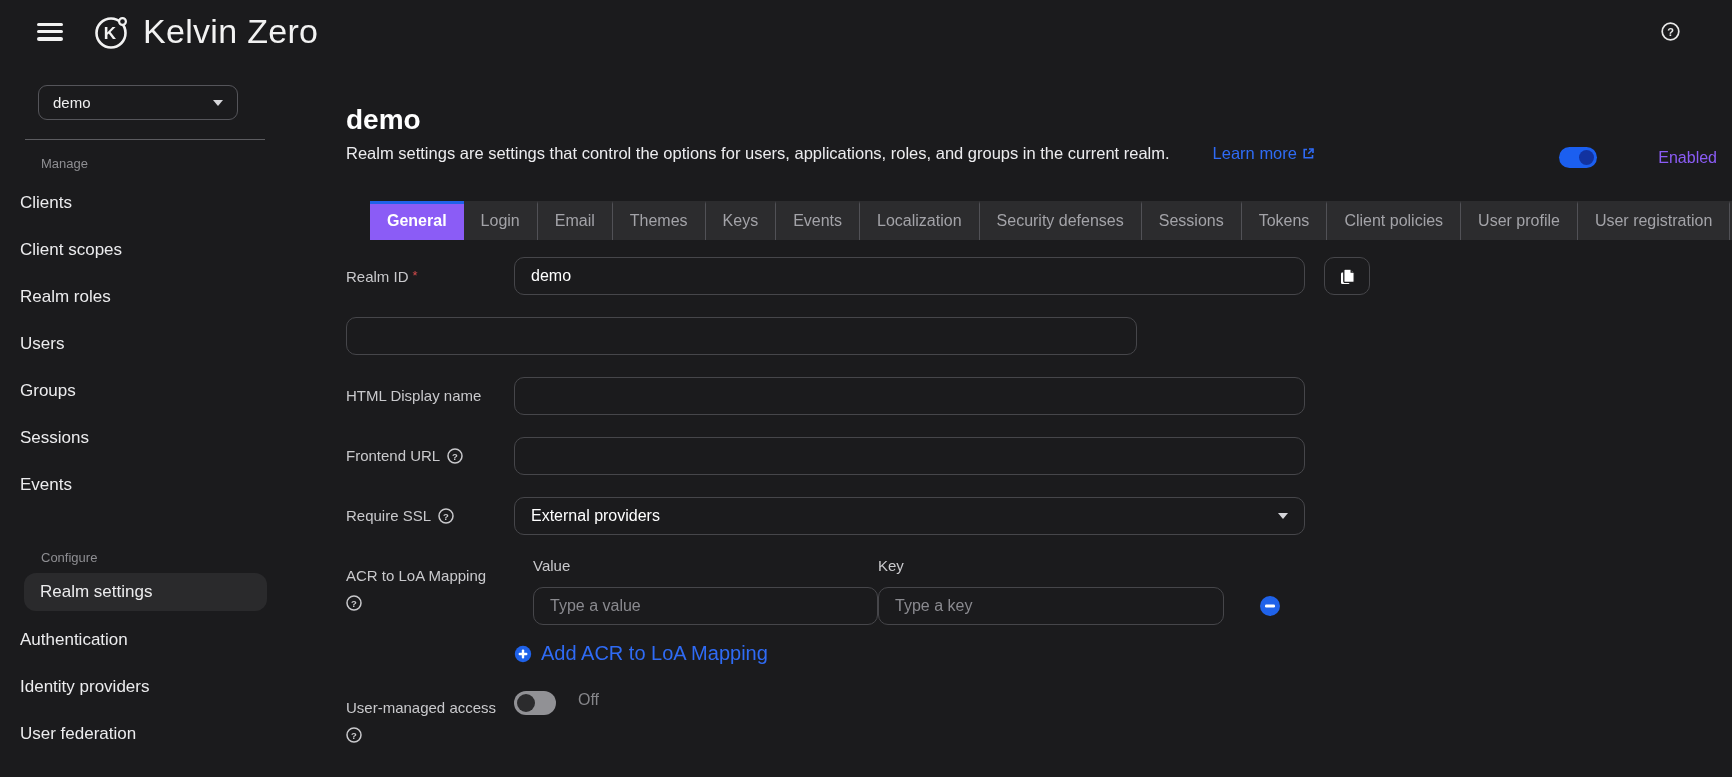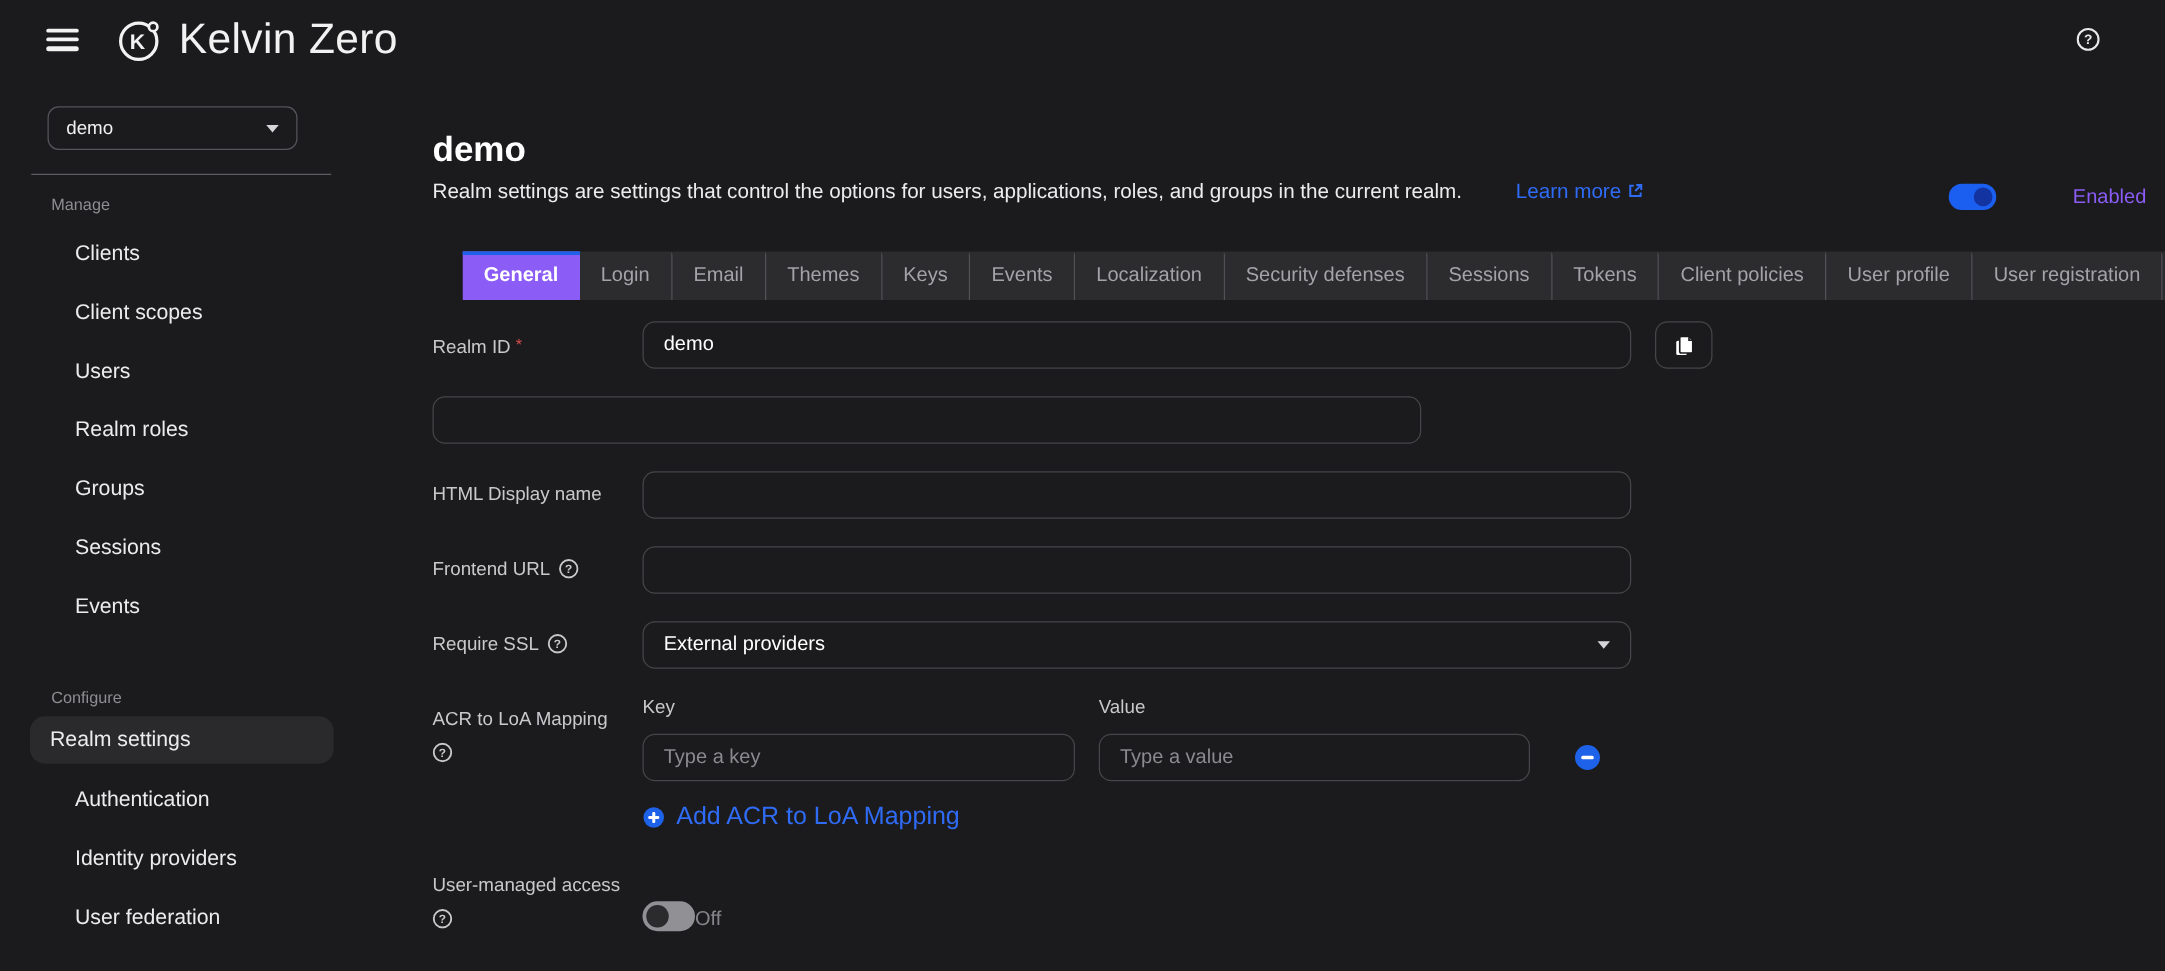--- a/index.html
+++ b/index.html
@@ -25,22 +25,22 @@
   .realm-select {
     margin:22px 0 0 38px; width:200px; height:35px;
     border:1px solid #55555a; border-radius:9px;
     display:flex; align-items:center; justify-content:space-between;
     padding:0 14px; font-size:15px; color:#f0f0f0; cursor:pointer;
   }
   .caret { width:0; height:0; border-left:5px solid transparent; border-right:5px solid transparent; border-top:6px solid #d6d6da; }
   .side-divider { margin:19px 0 0 25px; width:240px; border-top:1px solid #5c5c60; }
   .nav-label { margin:16px 0 8px 41px; font-size:13px; color:#8e8e92; }
   .nav-item {
-    height:47px; display:flex; align-items:center; padding-left:48px;
-    font-size:17px; color:#ececee; cursor:pointer; white-space:nowrap;margin-left:12px;
+    height:47px; display:flex; align-items:center; padding-left:20px;
+    font-size:17px; color:#ececee; cursor:pointer; white-space:nowrap;
   }
   .nav-item.active {
     height:38px; margin:4px 13px 5px 24px; padding-left:16px;
     background:#2a2a2c; border-radius:12px;
   }
   .nav-gap { height:26px; }
   
   .main { position:absolute; top:63px; left:280px; width:1452px; height:714px; padding:42px 0 0 66px; }
   .page-head { position:relative; }
   .page-title { font-size:28px; font-weight:bold; color:#ffffff; line-height:30px; }
@@ -89,21 +89,21 @@
   .kv-col { display:flex; flex-direction:column; }
   .kv-header { font-size:15px; color:#c9c9cc; margin-bottom:13px; }
   .kv-col .text-input { width:346px; }
   .kv-col.val { margin-left:19px; }
   .kv-col.val .text-input { width:345px; }
   .minus-wrap { margin:38px 0 0 35px; display:flex; cursor:pointer; }
   .add-link {
     margin-top:17px; display:inline-flex; align-items:center; gap:9px;
     color:#2f6bf5; font-size:20px; text-decoration:none; cursor:pointer;
   }
-  .uma-ctrl { display:flex; align-items:flex-end; padding-top:2px; }
+  .uma-ctrl { display:flex; align-items:flex-start; gap:22px; padding-top:2px; }
   .off-label { font-size:16px; color:#86868a; }
 </style>
 </head>
 <body>
 
 <header class="topbar">
   <div class="hamburger">
       <span></span>
       <span></span>
       <span></span>
@@ -128,22 +128,22 @@
   <div class="realm-select">
     <span>demo</span>
     <span class="caret"></span>
   </div>
   <div class="side-divider"></div>
 
   <div class="nav-label">Manage</div>
   <nav>
     <div class="nav-item">Clients</div>
     <div class="nav-item">Client scopes</div>
+    <div class="nav-item">Realm roles</div>
     <div class="nav-item">Users</div>
-    <div class="nav-item">Realm roles</div>
     <div class="nav-item">Groups</div>
     <div class="nav-item">Sessions</div>
     <div class="nav-item">Events</div>
   </nav>
 
   <div class="nav-gap"></div>
   <div class="nav-label">Configure</div>
   <nav>
     <div class="nav-item active">Realm settings</div>
     <div class="nav-item">Authentication</div>
@@ -247,27 +247,27 @@
         <span>ACR to LoA Mapping</span>
         <div class="help-block"><span class="help-circle" style="margin-left:0">
               <svg width="16" height="16" viewBox="0 0 16 16">
                 <circle cx="8" cy="8" r="7" stroke="#c9c9cc" stroke-width="1.5" fill="none"></circle>
                 <text x="8" y="11.5" text-anchor="middle" font-size="9.5" font-weight="bold" fill="#c9c9cc" font-family="Liberation Sans, sans-serif">?</text>
               </svg>
             </span></div>
       </div>
       <div>
         <div class="acr-grid">
+          <div class="kv-col val">
+            <div class="kv-header">Value</div>
+            <input class="text-input" type="text" placeholder="Type a value" style="">
+          </div>
           <div class="kv-col">
             <div class="kv-header">Key</div>
             <input class="text-input" type="text" placeholder="Type a key" style="">
-          </div>
-          <div class="kv-col val">
-            <div class="kv-header">Value</div>
-            <input class="text-input" type="text" placeholder="Type a value" style="">
           </div>
           <div class="minus-wrap">
             <svg width="22" height="22" viewBox="0 0 22 22">
               <circle cx="11" cy="11" r="10" fill="#1f62ea"></circle>
               <rect x="6" y="9.6" width="10" height="2.8" rx="1.2" fill="#ffffff"></rect>
             </svg>
           </div>
         </div>
         <a class="add-link">
           <svg width="18" height="18" viewBox="0 0 18 18">

